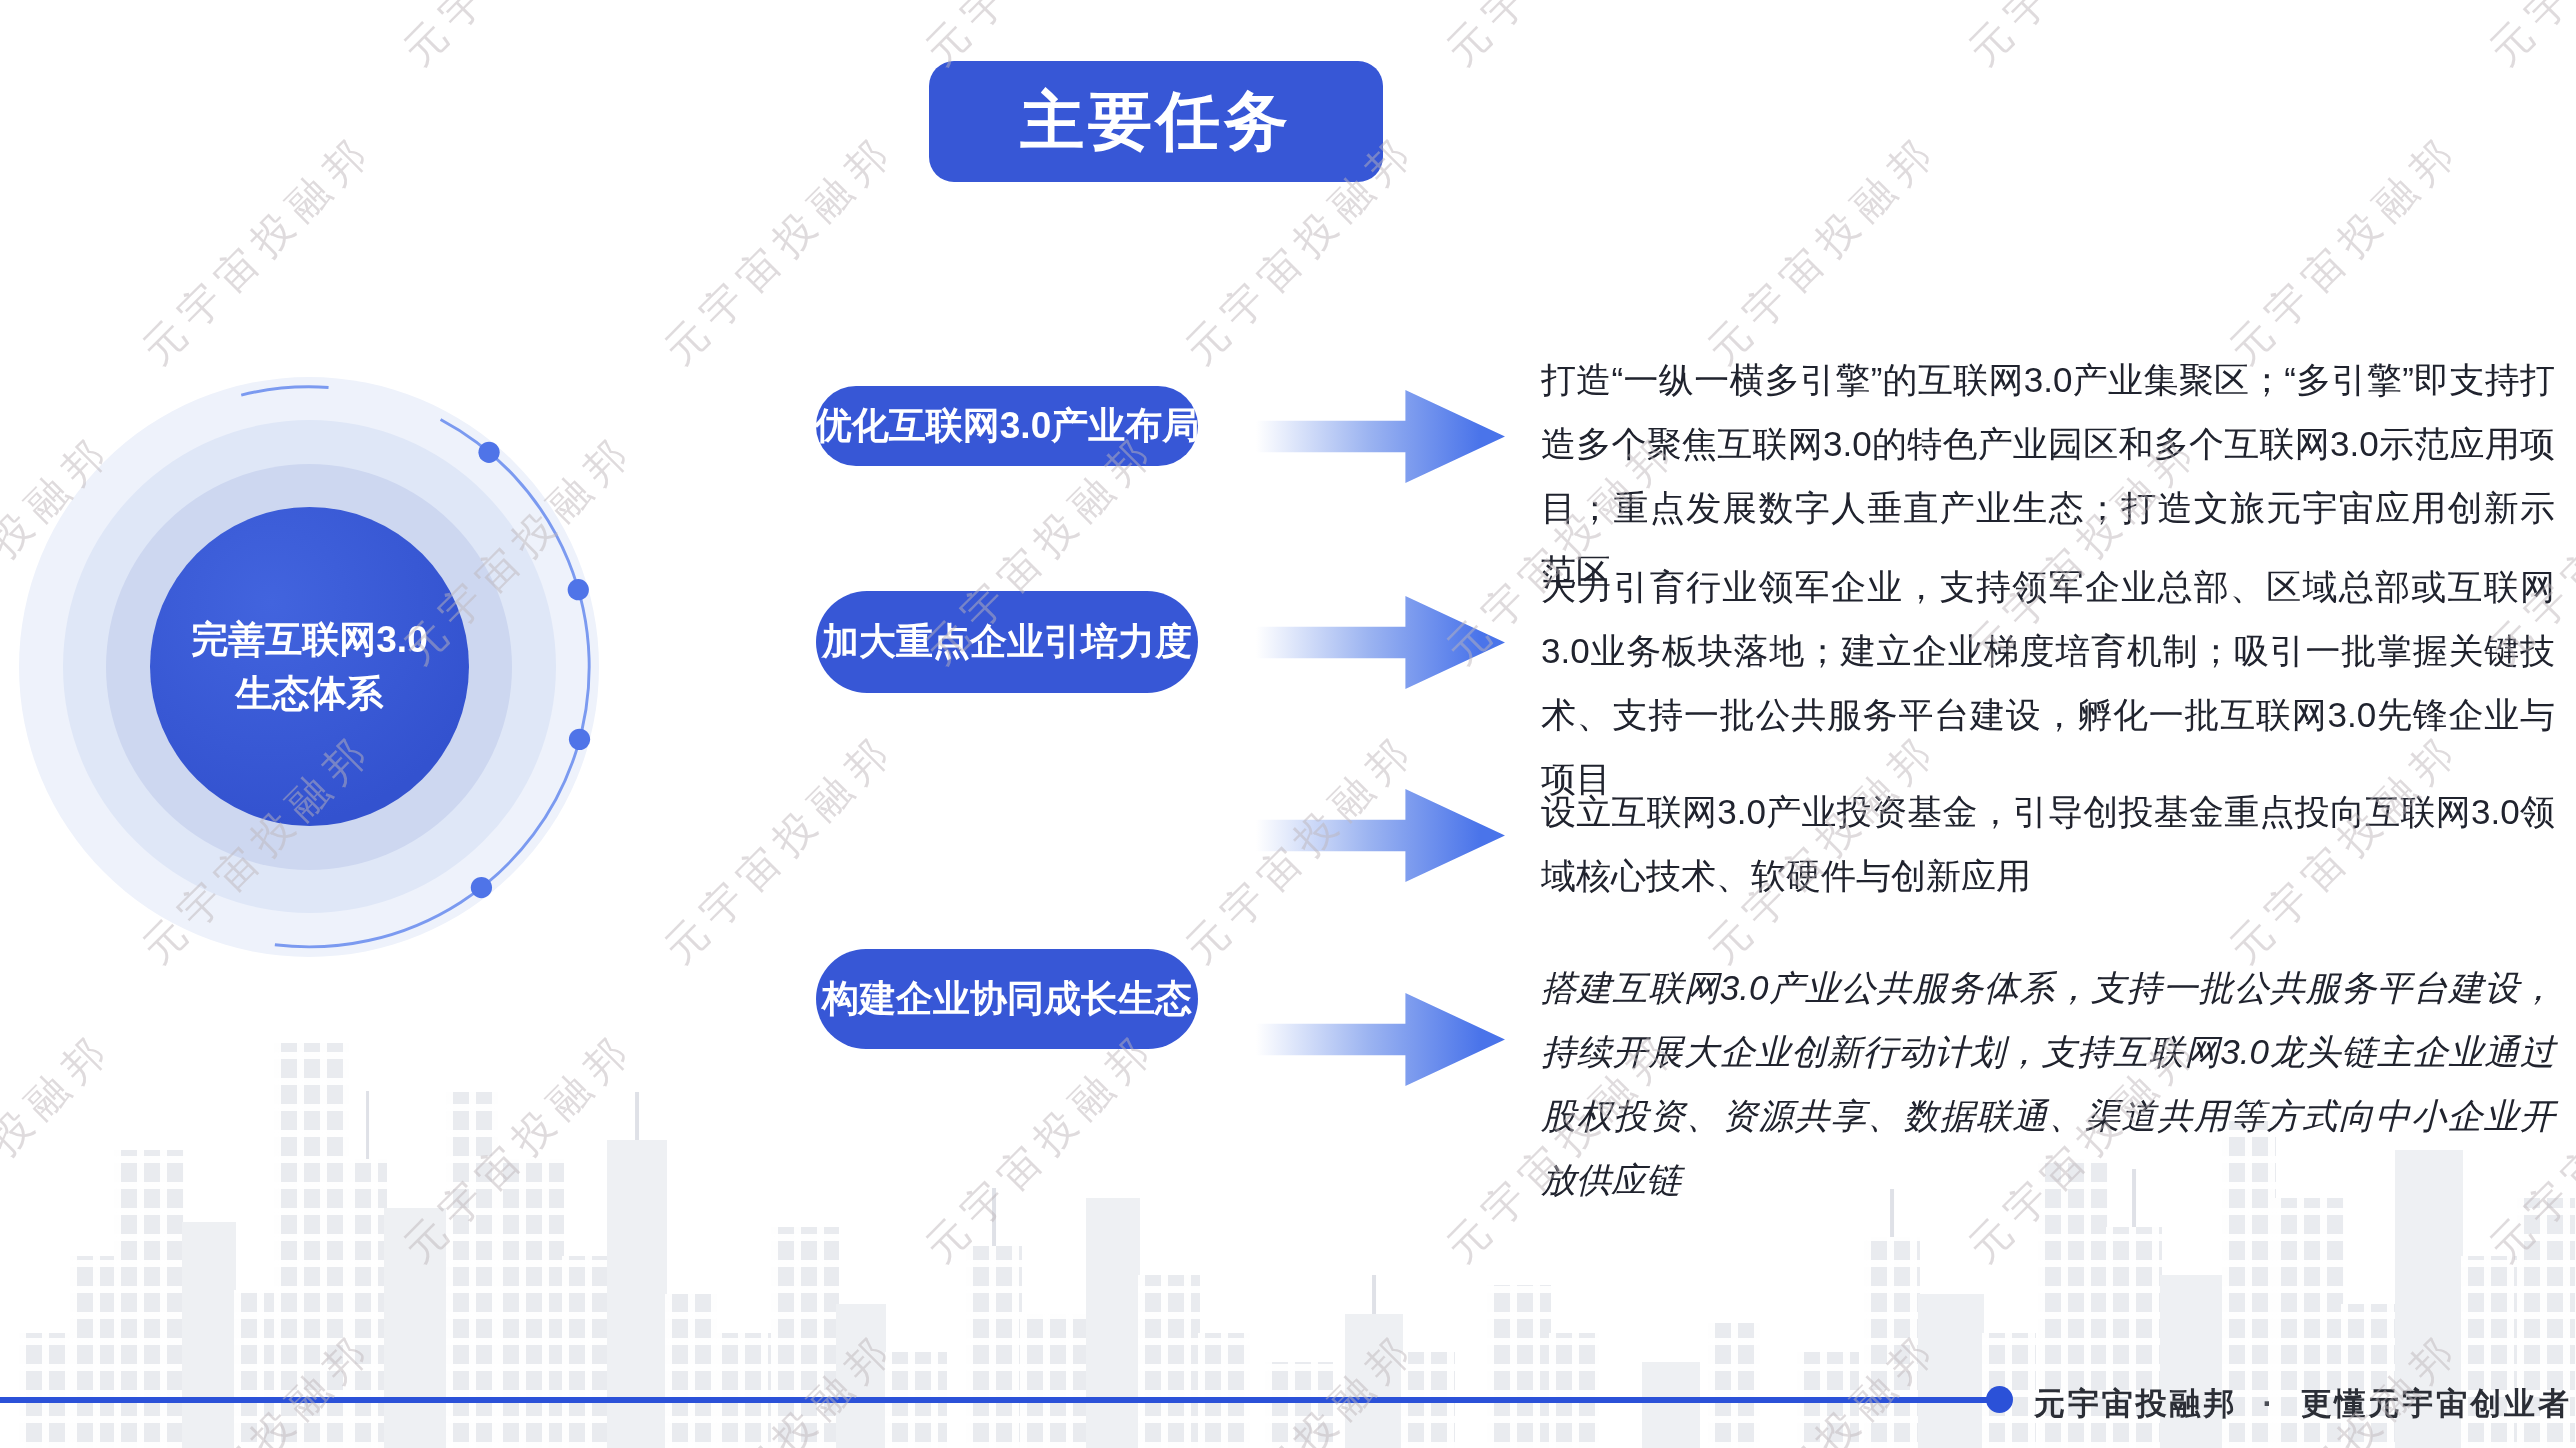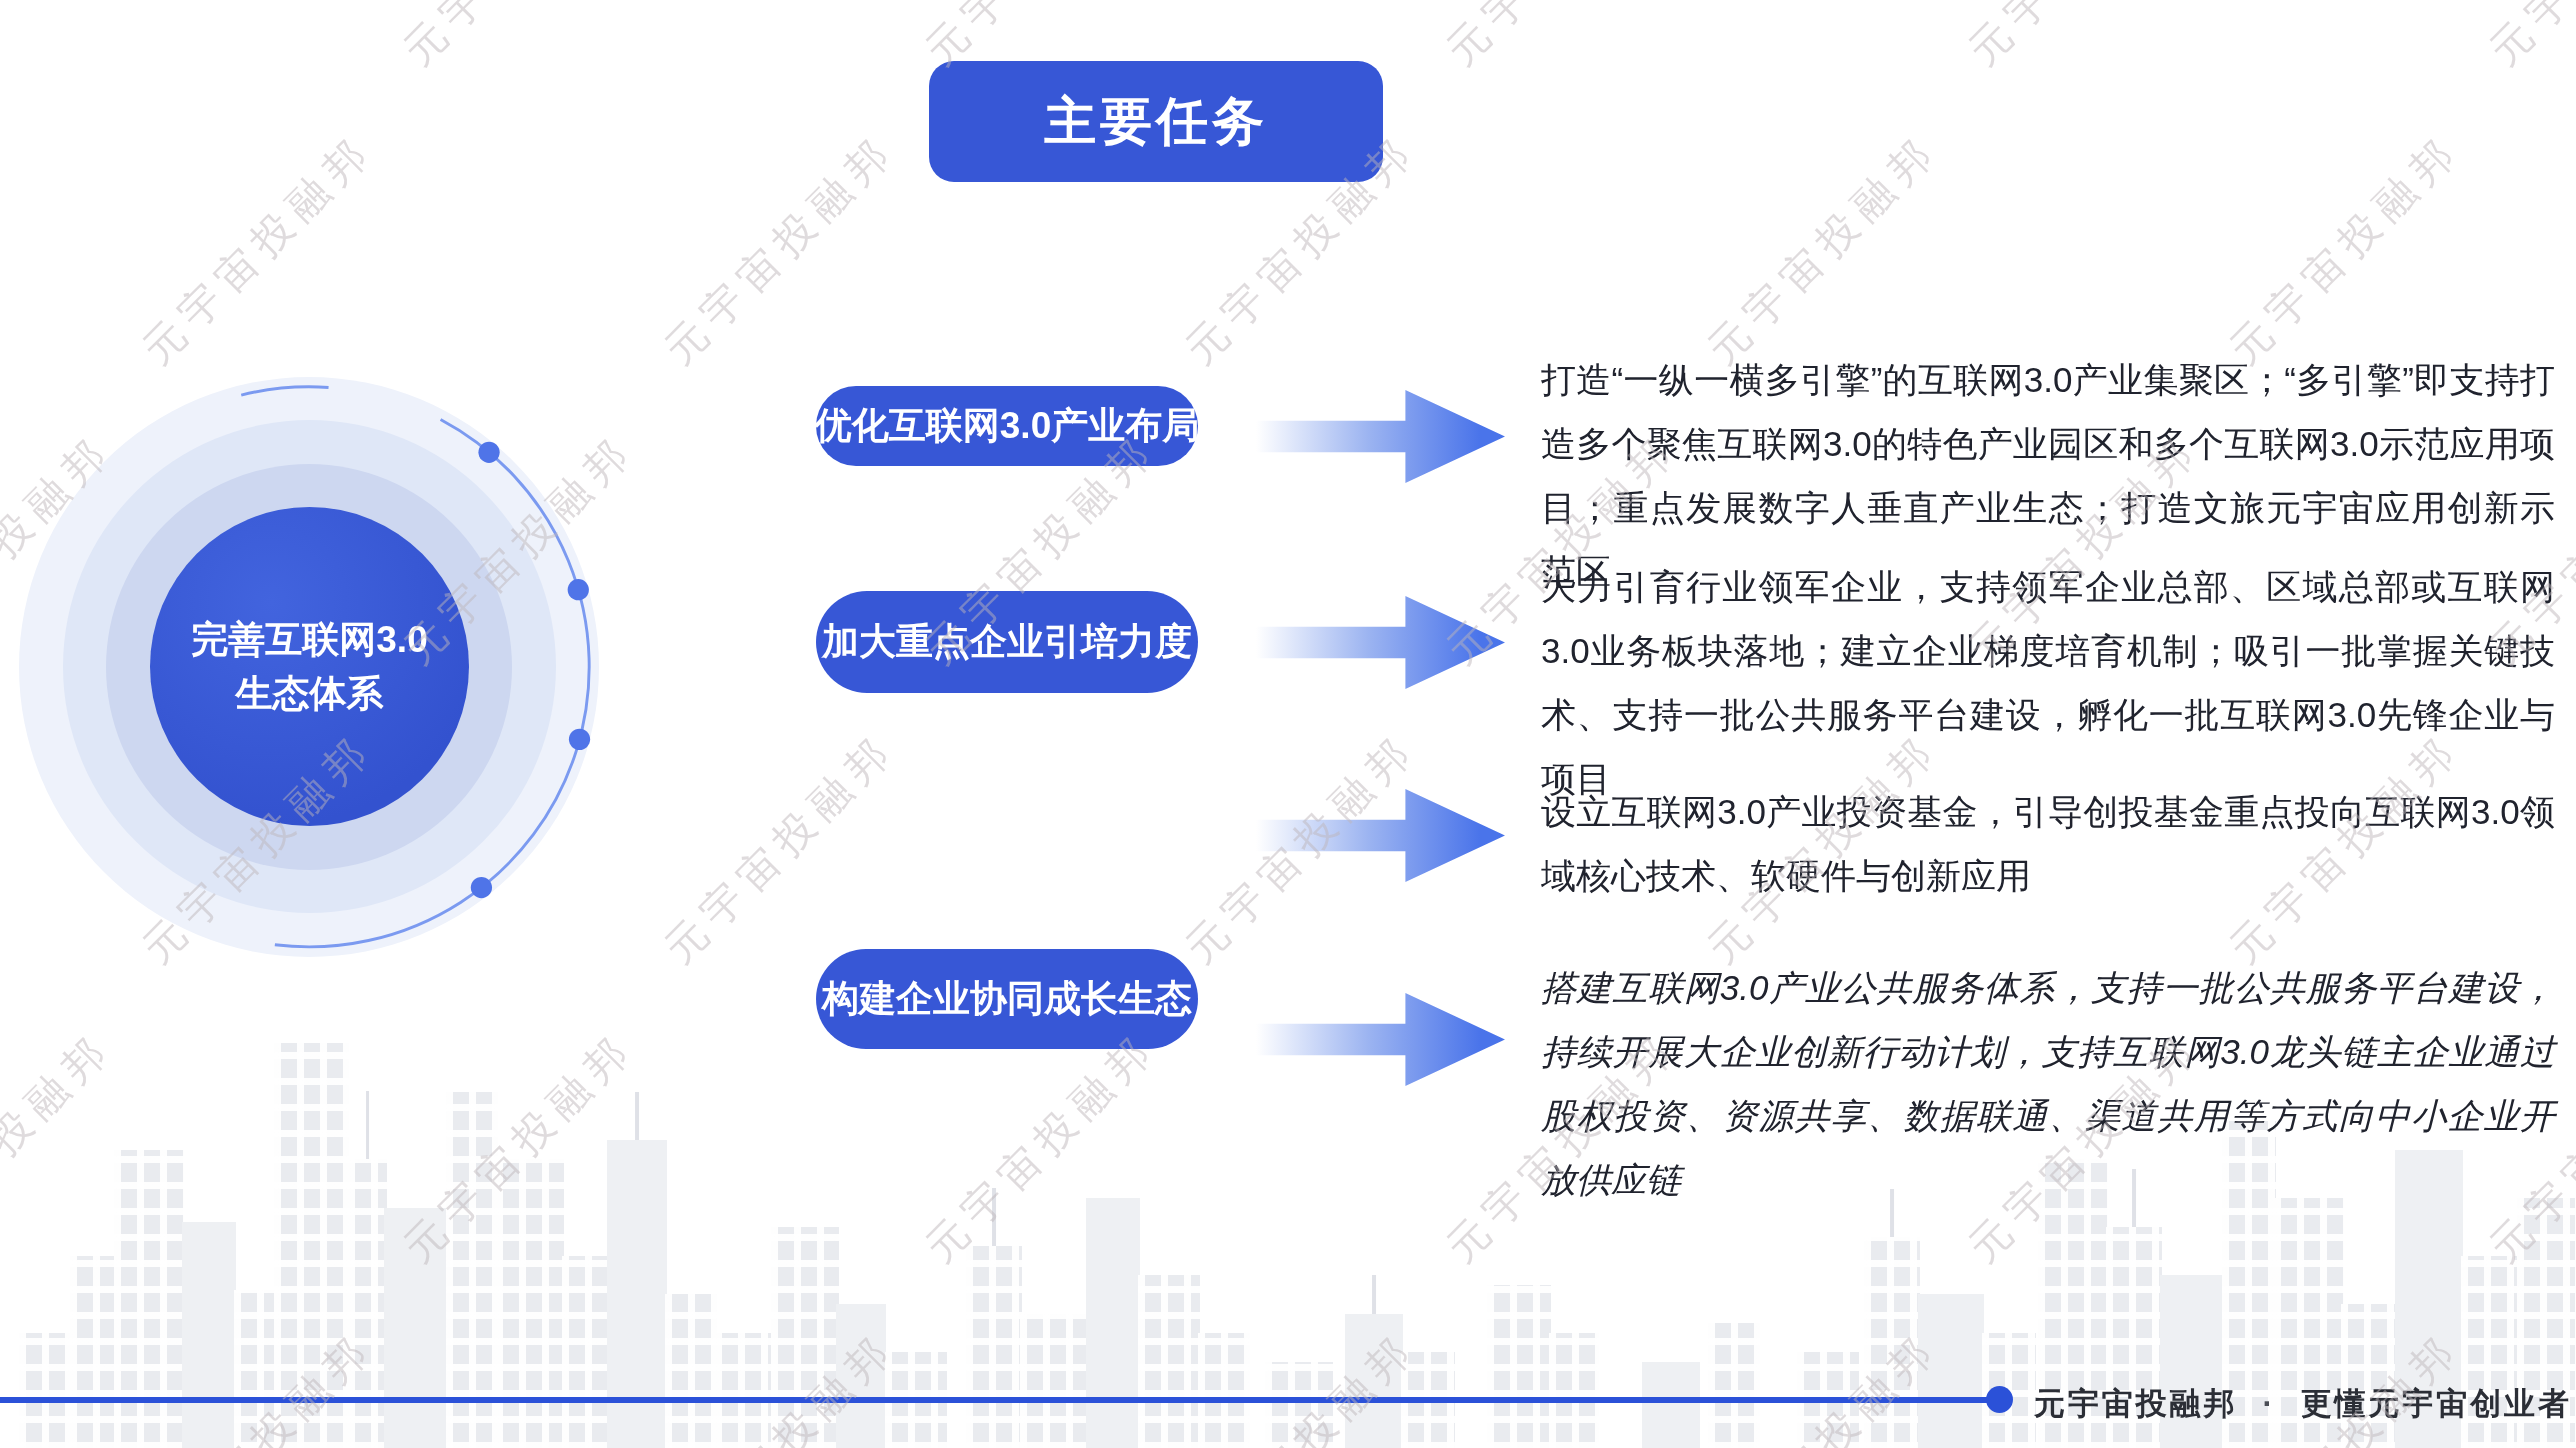--- a/index.html
+++ b/index.html
@@ -18,21 +18,21 @@
   html,body{margin:0;padding:0;}
   .page{
     position:relative;width:2576px;height:1449px;overflow:hidden;background:#ffffff;
     font-family:"Liberation Sans","DejaVu Sans",sans-serif;
   }
   
   .title-banner{
     position:absolute;left:929px;top:61px;width:454px;height:121px;border-radius:25px;
     background:var(--accent);display:flex;align-items:center;justify-content:center;z-index:5;
   }
-  .title-banner .t{color:#fff;font-size:52px;font-weight:bold;letter-spacing:3.9px;}
+  .title-banner .t{color:#fff;font-size:64px;font-weight:bold;letter-spacing:3.9px;}
   
   .ring{position:absolute;border-radius:50%;z-index:4;}
   .ring1{left:19.3px;top:377px;width:580px;height:580px;background:var(--ring1);}
   .ring2{left:63px;top:420px;width:493px;height:493px;background:var(--ring2);}
   .ring3{left:106px;top:464px;width:406px;height:406px;background:var(--ring3);}
   .core{
     position:absolute;left:150px;top:507px;width:319px;height:319px;border-radius:50%;
     background:radial-gradient(circle at 38% 30%, #4264de 0%, var(--accent-deep) 75%);
     display:flex;flex-direction:column;align-items:center;justify-content:center;z-index:5;
   }

